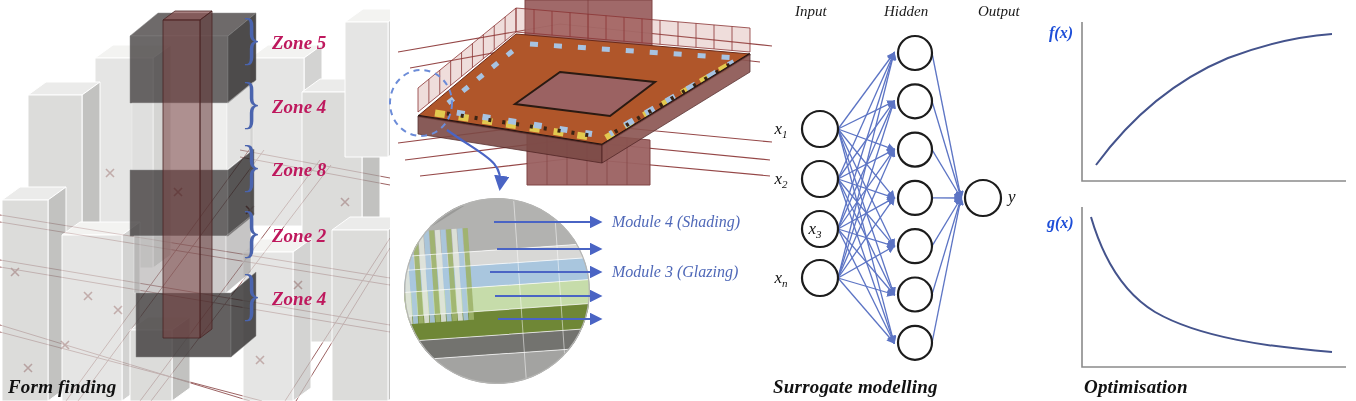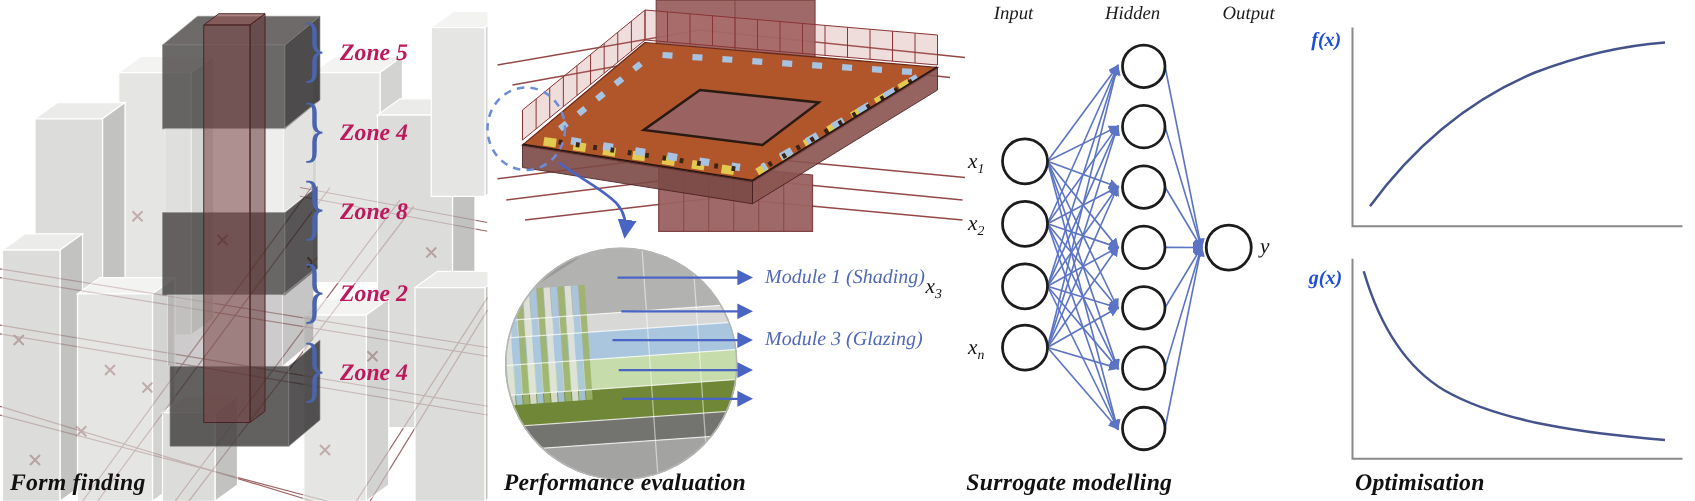--- a/index.html
+++ b/index.html
@@ -234,21 +234,21 @@
 
     <g stroke="#4a64c4" stroke-width="1.8" fill="none">
       <path d="M494,222 L600,222" marker-end="url(#arr-p2)"></path>
       <path d="M497,249 L600,249" marker-end="url(#arr-p2)"></path>
       <path d="M490,272 L600,272" marker-end="url(#arr-p2)"></path>
       <path d="M495,296 L600,296" marker-end="url(#arr-p2)"></path>
       <path d="M498,319 L600,319" marker-end="url(#arr-p2)"></path>
     </g>
   </svg>
 
-  <div class="module-label" style="top:212px">Module 1 (Shading)</div>
+  <div class="module-label" style="top:212px">Module 4 (Shading)</div>
   <div class="module-label" style="top:262px">Module 3 (Glazing)</div>
 
   <svg id="nn-graph" class="panel-svg" style="left:778px" width="262" height="401" viewBox="778 0 262 401">
     <defs>
       <marker id="arr-nn" viewBox="0 0 10 10" refX="8" refY="5" markerWidth="6.5" markerHeight="6.5" orient="auto">
         <path d="M0,0 L10,5 L0,10 z" fill="#5c74c4"></path>
       </marker>
     </defs>
     <g id="nn-edges" stroke="#5c74c4" stroke-width="1.3" fill="none">
         <line x1="838" y1="129" x2="894" y2="53" marker-end="url(#arr-nn)"></line>
@@ -302,36 +302,35 @@
         <circle cx="983" cy="198" r="18"></circle>
       </g>
   </svg>
 
   <div class="layer-header" style="left:795px">Input</div>
   <div class="layer-header" style="left:884px">Hidden</div>
   <div class="layer-header" style="left:978px">Output</div>
 
   <div class="node-label" style="left:767px;top:118px"><span>x</span><sub>1</sub></div>
   <div class="node-label" style="left:767px;top:168px"><span>x</span><sub>2</sub></div>
-  <div class="node-label" style="left:733px;top:218px"><span>x</span><sub>3</sub></div>
+  <div class="node-label" style="left:801px;top:218px"><span>x</span><sub>3</sub></div>
   <div class="node-label" style="left:767px;top:267px"><span>x</span><sub>n</sub></div>
   <div class="out-label" style="left:1008px;top:187px">y</div>
 
   <svg class="panel-svg" style="left:1040px" width="316" height="401" viewBox="1040 0 316 401">
     <g>
       <path d="M1082,22 L1082,181 L1346,181" fill="none" stroke="#8a8a8a" stroke-width="1.6"></path>
       <path d="M1096,165 C1135,112 1180,78 1228,58 C1270,42 1305,36 1332,34" fill="none" stroke="#44538c" stroke-width="2"></path>
     </g>
     <g>
       <path d="M1082,207 L1082,367 L1346,367" fill="none" stroke="#8a8a8a" stroke-width="1.6"></path>
       <path d="M1091,217 C1103,258 1122,292 1155,312 C1200,338 1270,347 1332,352" fill="none" stroke="#44538c" stroke-width="2"></path>
     </g>
   </svg>
 
   <div class="plot-label" style="left:1049px;top:24px">f(x)</div>
   <div class="plot-label" style="left:1047px;top:214px">g(x)</div>
 
   <div class="caption" style="left:8px;top:376px">Form finding</div>
-  <div class="caption" style="left:403px;top:376px">Performance evaluation</div>
   <div class="caption" style="left:1084px;top:376px">Optimisation</div>
   <div class="caption" style="left:773px;top:376px">Surrogate modelling</div>
 
 </div>
 
 </body></html>

